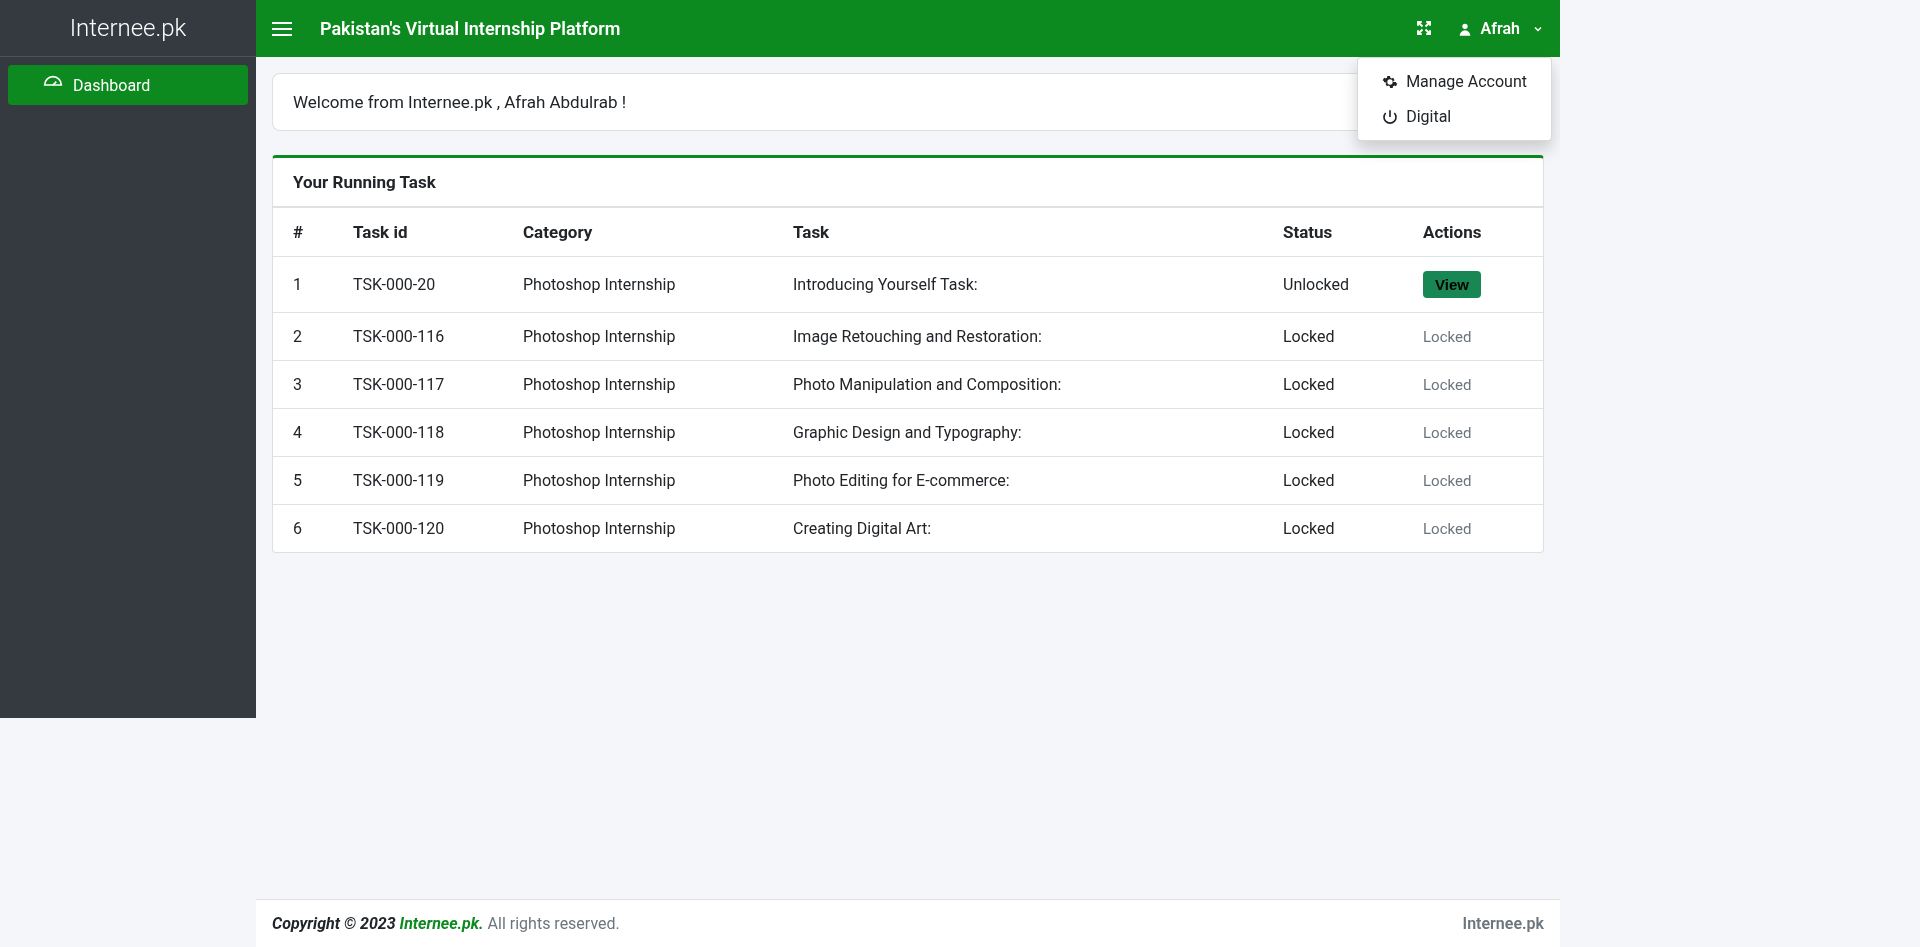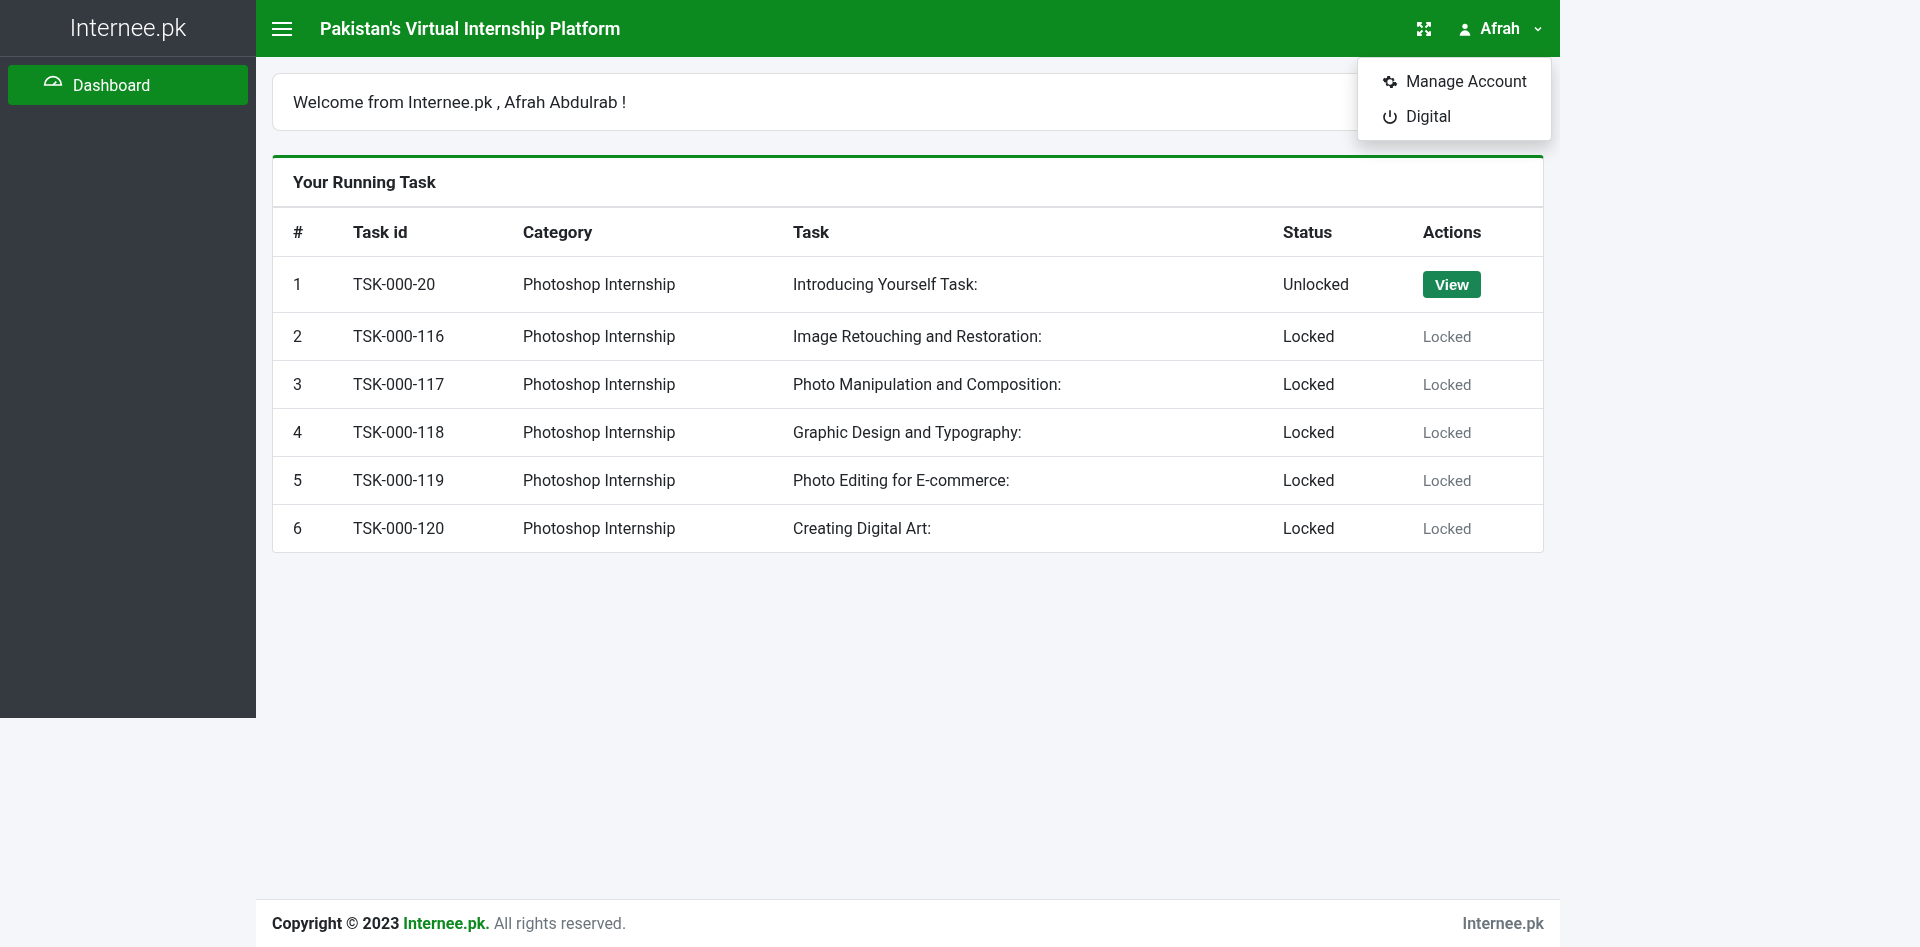--- a/index.html
+++ b/index.html
@@ -57,21 +57,21 @@
     background: #0d8a1f;
     color: #fff;
     display: flex;
     align-items: center;
     padding: 0 16px;
     font-weight: 600;
   }
   .hamburger { width:24px; height:24px; margin-right:24px; cursor:pointer; display:flex; flex-direction:column; justify-content:center; gap:4px; }
   .hamburger span { display:block; height:2px; background:#fff; width:20px; }
   .top-title { font-size: 18px; }
-  .top-right { margin-left:auto; display:flex; align-items:flex-end; gap:24px; }
+  .top-right { margin-left:auto; display:flex; align-items:flex-start; gap:24px; }
   .expand-icon, .user-menu { cursor:pointer; display:flex; align-items:center; gap:8px; }
   .user-menu .chevron { margin-left:4px; }
   
   .content {
     position: absolute;
     top: 57px; left: 256px; right: 0; bottom: 0;
     overflow: auto;
   }
   .content-header {
     padding: 12px 16px 8px 16px;
@@ -109,21 +109,21 @@
   table { width:100%; border-collapse: collapse; }
   th, td {
     text-align: left;
     padding: 14px 20px;
     border-top: 1px solid #dee2e6;
     font-size: 16px;
   }
   thead th { font-weight: 700; font-size:17px; }
   .btn-view {
     background: #198754;
-    color: #ffffff;
+    color: #000000;
     border: none;
     padding: 5px 12px;
     border-radius: 4px;
     font-size: 15px;
     font-weight: 600;
     cursor: pointer;
   }
   .locked-text { color: #6c757d; font-size: 15px; }
   
   .dropdown {
@@ -148,21 +148,21 @@
   .footer {
     position: absolute;
     left: 256px; right: 0; bottom: 0;
     background: #fff;
     border-top: 1px solid #dee2e6;
     padding: 14px 16px;
     display:flex;
     font-size: 16px;
     color: #6c757d;
   }
-  .footer .left strong { color:#212529; font-weight:700; }
+  .footer .left strong { color:#212529; font-weight:700;font-style:italic; }
   .footer .left a { color:#0d8a1f; font-weight:700; text-decoration:none; }
   .footer .right { margin-left:auto; color:#6c757d; font-weight:600; }
   
   svg { display:block; }
 </style>
 </head>
 <body>
 
 <aside class="sidebar">
   <div class="brand">Internee.pk</div>

